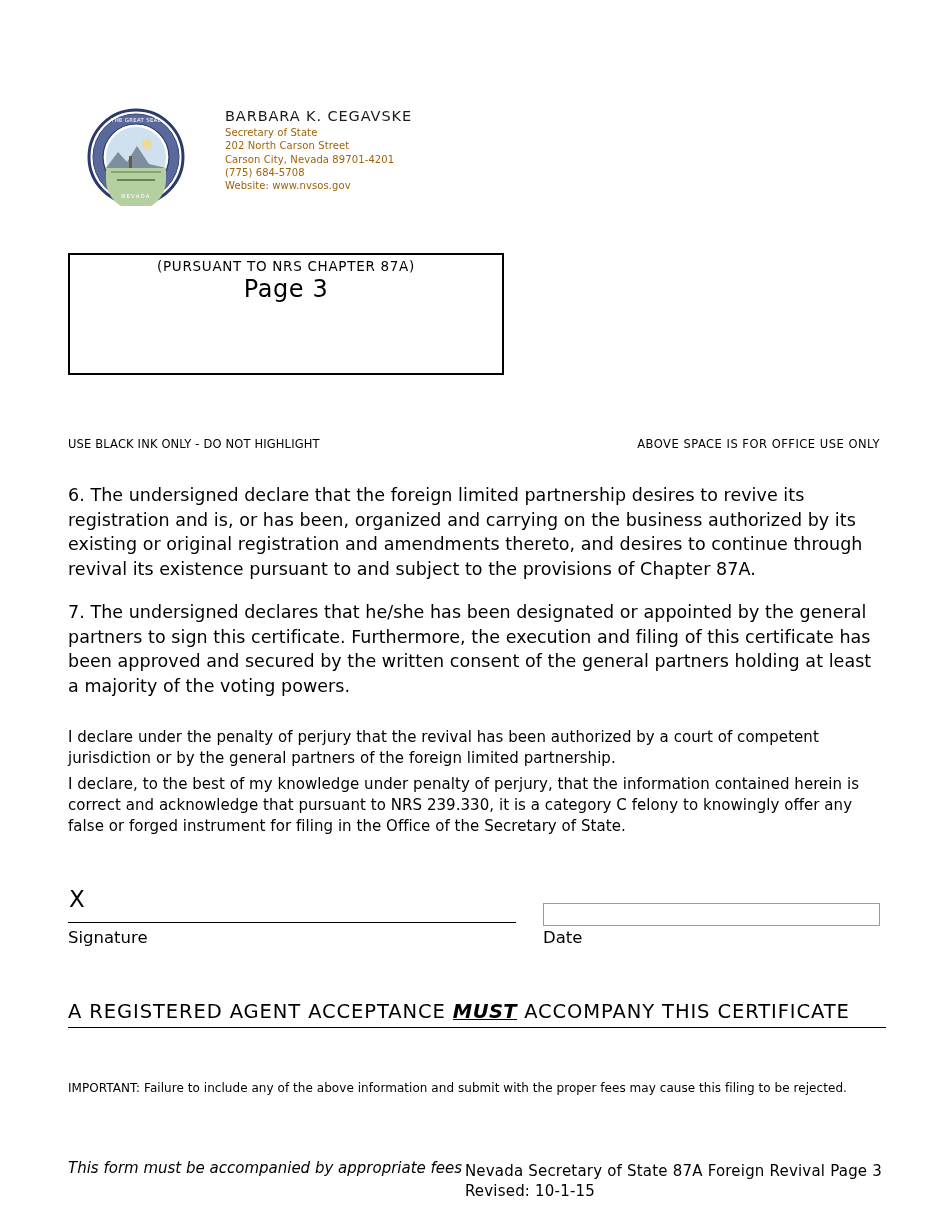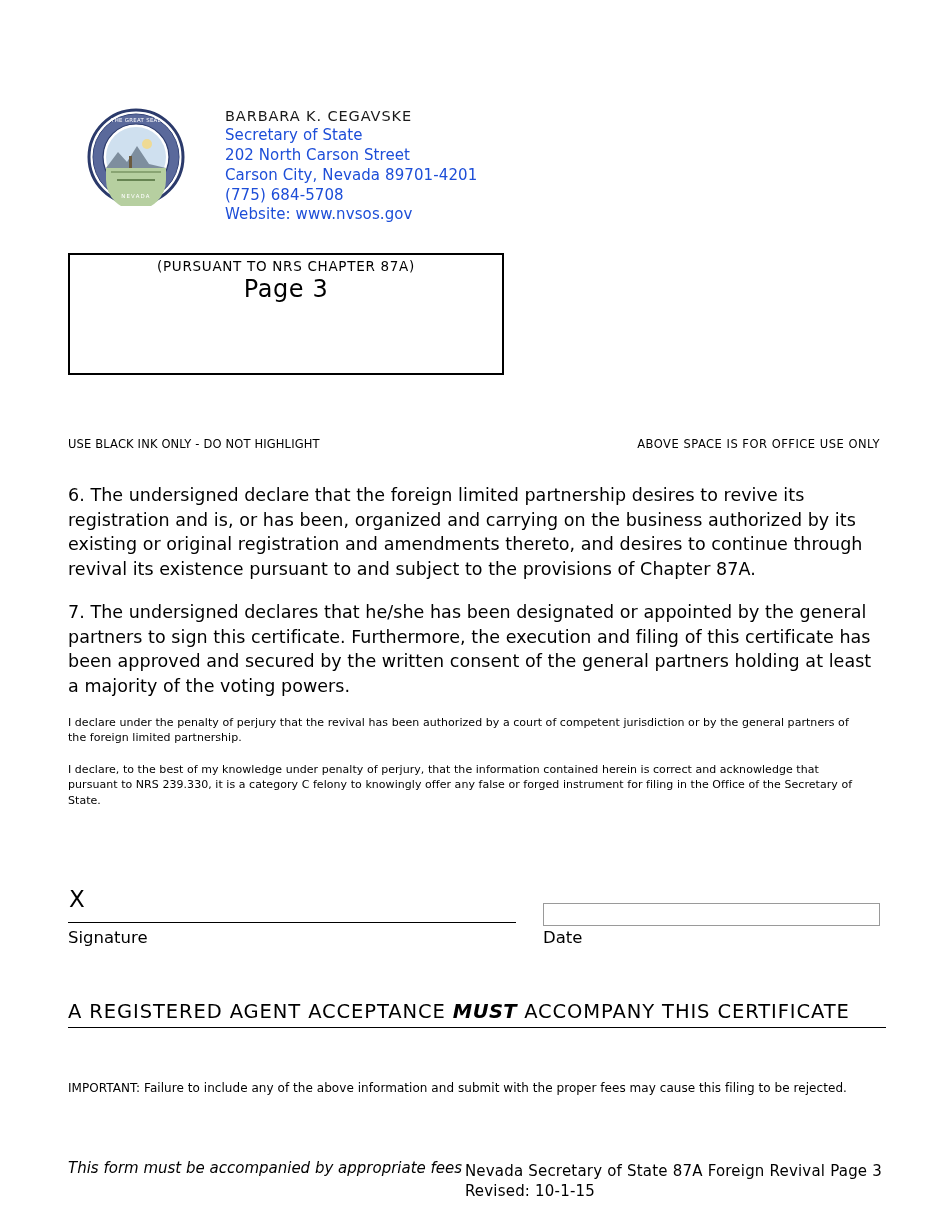--- a/index.html
+++ b/index.html
@@ -46,22 +46,22 @@
     top: 7px;
     line-height: 1.32;
   }
   .agency-name {
     font-size: 14.5px;
     letter-spacing: 0.9px;
     font-weight: 500;
     color: #1a1a1a;
   }
   .agency-line {
-    font-size: 15px;
-    color: #1d4ed8;
+    font-size: 10px;
+    color: #a16207;
     letter-spacing: 0.1px;
   }
 
   
   .title-box {
     position: absolute;
     left: 68px;
     top: 253px;
     width: 436px;
     height: 122px;
@@ -108,23 +108,24 @@
     position: absolute;
     font-size: 17.5px;
     line-height: 1.41;
     letter-spacing: 0.05px;
   }
   #para6 { left: 68px; top: 483px; width: 818px; }
   #para7 { left: 68px; top: 600px; width: 814px; }
 
   .small-para {
     position: absolute;
-    font-size: 11px;
+    font-size: 15px;
     line-height: 1.39;
     letter-spacing: 0.05px;
+    margin-top: 12px;
   }
   #decl1 { left: 68px; top: 715px; width: 790px; }
   #decl2 { left: 68px; top: 762px; width: 800px; }
 
   
   .sig-x {
     position: absolute;
     left: 69px;
     top: 888px;
     font-size: 23px;
@@ -169,20 +170,21 @@
     font-size: 19.5px;
     letter-spacing: 0.9px;
     border-bottom: 1.6px solid #000;
     padding-bottom: 4px;
     white-space: nowrap;
   }
   .agent-line .ital {
     font-style: italic;
     font-weight: bold;
     letter-spacing: 0.4px;
+    text-decoration: underline;
   }
 
   
   .important {
     position: absolute;
     left: 68px;
     top: 1081px;
     width: 820px;
     font-size: 12px;
     letter-spacing: 0.05px;

